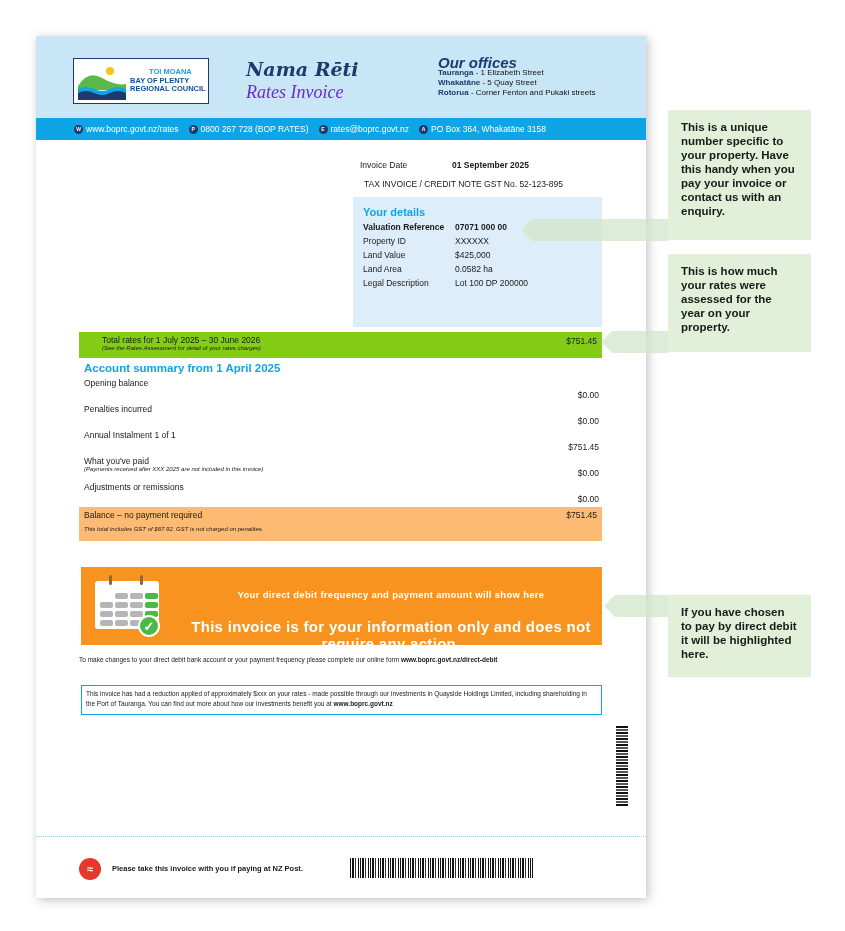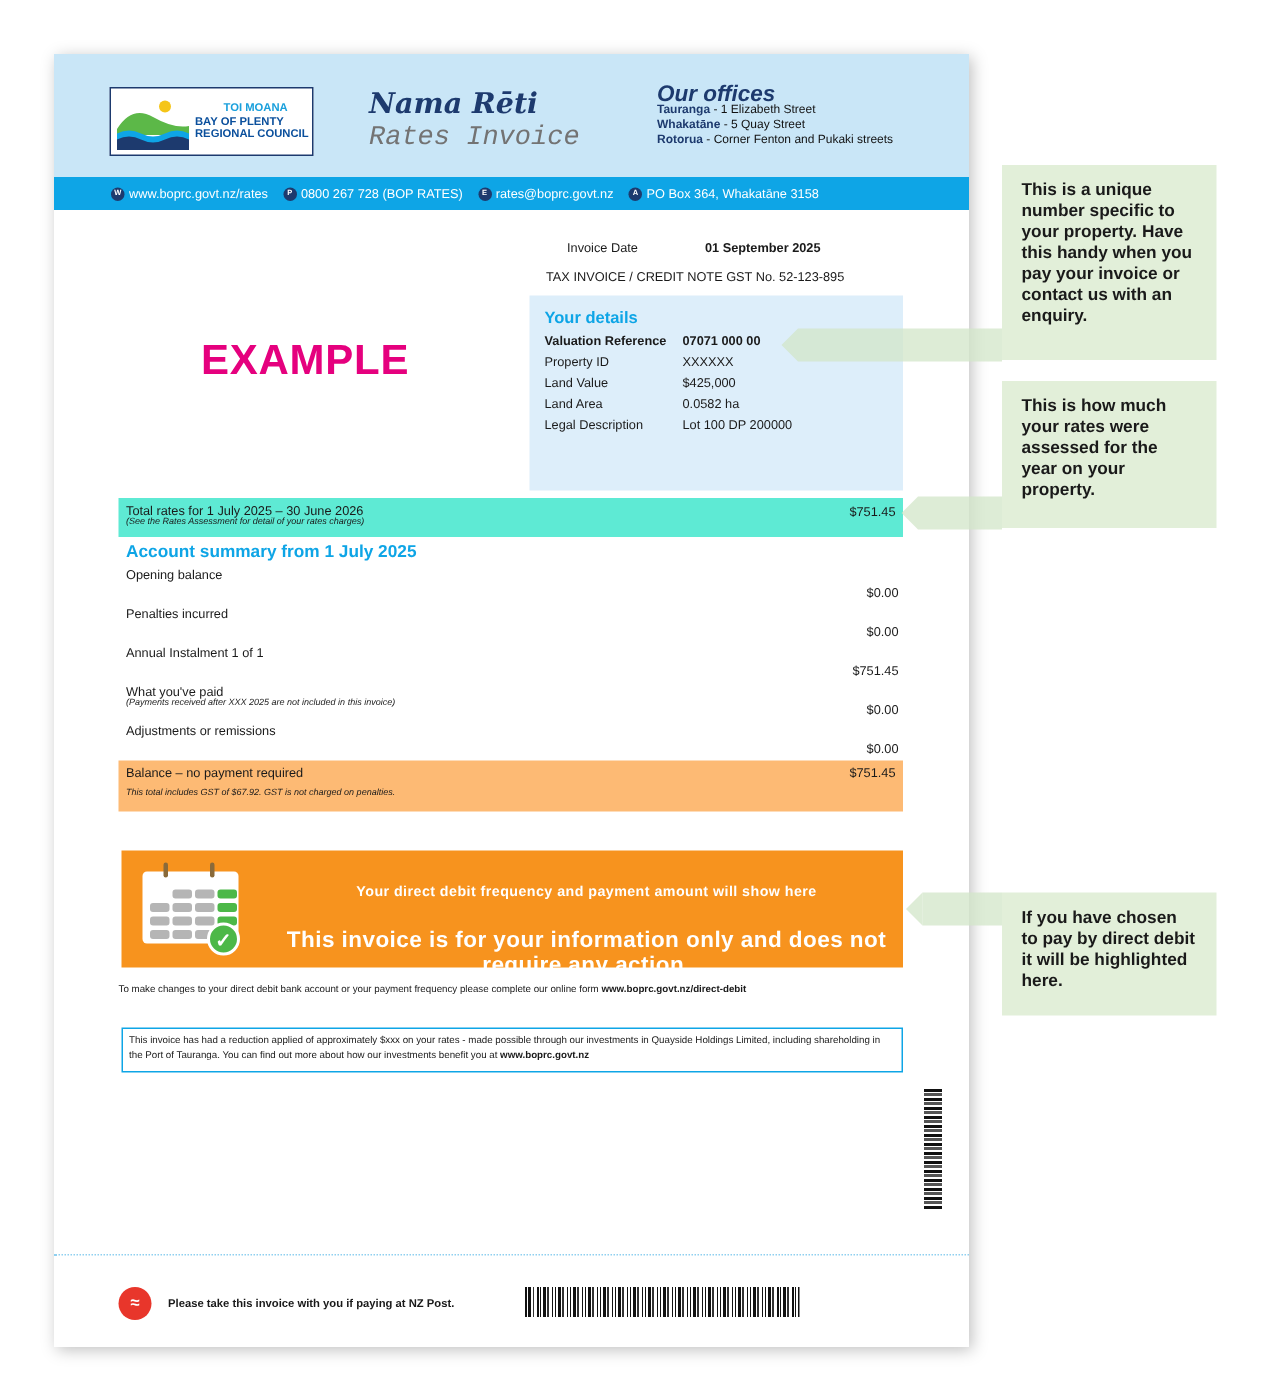--- a/index.html
+++ b/index.html
@@ -4,38 +4,38 @@
 <style>
   * { box-sizing: border-box; margin: 0; padding: 0; }
   body { width: 845px; height: 931px; background: #ffffff; font-family: "Liberation Sans", sans-serif; position: relative; overflow: hidden; color: #1a1a1a; }
   .page { position: absolute; left: 36px; top: 36px; width: 610px; height: 862px; background: #fff; box-shadow: 2px 2px 10px rgba(0,0,0,0.25); }
   .hdr { position: absolute; left: 0; top: 0; width: 610px; height: 82px; background: #c9e6f7; }
   .logo { position: absolute; left: 37px; top: 22px; width: 136px; height: 46px; background: #fff; border: 1.5px solid #1d3a6e; display: flex; align-items: center; }
   .logo-mark { width: 48px; height: 38px; margin-left: 4px; position: relative; }
   .logo-text { font-size: 7.5px; font-weight: bold; color: #0a4f9c; line-height: 8.5px; margin-left: 4px; }
   .logo-text .l1 { color: #1aa0dc; margin-left: 19px; }
   .title1 { position: absolute; left: 210px; top: 22px; font-family: "DejaVu Serif", serif; font-style: italic; font-weight: bold; font-size: 19px; color: #1d3a6e; }
-  .title2 { position: absolute; left: 210px; top: 46px; font-family: Liberation Mono, monospace; font-style: italic; font-size: 18px; color: #737373; }
+  .title2 { position: absolute; left: 210px; top: 46px; font-family: Liberation Serif, serif; font-style: italic; font-size: 18px; color: #6d28d9; }
   .offices { position: absolute; left: 402px; top: 22px; font-size: 8px; line-height: 10px; color: #111; }
   .offices .oh { font-style: italic; font-weight: bold; color: #1d3a6e; font-size: 15px; }
   .offices b { color: #1d3a6e; }
   .bar { position: absolute; left: 0; top: 82px; width: 610px; height: 22px; background: #0ea5e6; display: flex; align-items: center; padding-left: 38px; gap: 10px; font-size: 8.5px; color: #fff; }
   .bar .ci { display: flex; align-items: center; gap: 3px; }
   .bar .ic { width: 9px; height: 9px; border-radius: 50%; background: #1d3a6e; color: #fff; font-size: 5px; display: inline-flex; align-items: center; justify-content: center; font-weight: bold; }
-  .inv-date { position: absolute; left: 342px; top: 124px; font-size: 8.5px; }
+  .inv-date { position: absolute; left: 324px; top: 124px; font-size: 8.5px; }
   .inv-date span { display: inline-block; }
   .inv-date .k { width: 92px; }
   .tax { position: absolute; left: 328px; top: 143px; font-size: 8.5px; }
   .details { position: absolute; left: 317px; top: 161px; width: 249px; height: 130px; background: #ddeefa; padding: 9px 0 0 10px; }
   .details h3 { font-size: 11px; color: #0ea5e6; font-weight: 900; margin-bottom: 2px; }
   .drow { font-size: 8.5px; line-height: 14px; display: flex; }
   .drow .k { width: 92px; }
   .drow.bold .k, .drow.bold .v { font-weight: bold; }
   .example { position: absolute; left: 98px; top: 188px; font-size: 28px; font-weight: 900; color: #e5007e; letter-spacing: 0.5px; }
-  .total { position: absolute; left: 43px; top: 296px; width: 523px; height: 26px; background: #5eead4; padding: 3px 5px; font-size: 8.5px; }
+  .total { position: absolute; left: 43px; top: 296px; width: 523px; height: 26px; background: #84cc16; padding: 3px 23px; font-size: 8.5px; }
   .total .sub { font-size: 6px; font-style: italic; }
   .total .amt { position: absolute; right: 5px; top: 4px; }
   .acc-h { position: absolute; left: 48px; top: 326px; font-size: 11.5px; font-weight: 900; color: #0ea5e6; }
   .arow { position: absolute; left: 48px; width: 515px; font-size: 8.5px; }
   .arow .amt { position: absolute; right: 0; top: 0; margin-top: 12px; }
   .arow .sub { font-size: 6px; font-style: italic; }
   .balance { position: absolute; left: 43px; top: 471px; width: 523px; height: 34px; background: #fdba74; padding: 3px 5px; font-size: 8.5px; }
   .balance .amt { position: absolute; right: 5px; top: 3px; }
   .balance .sub { font-size: 6px; font-style: italic; margin-top: 6px; }
   .dd { position: absolute; left: 45px; top: 531px; width: 521px; height: 78px; background: #f7931e; }
@@ -103,21 +103,20 @@
         <span class="ic">A</span>
         <span>PO Box 364, Whakatāne 3158</span>
       </span>
   </div>
 
   <div class="inv-date">
     <span class="k">Invoice Date</span><b>01 September 2025</b>
   </div>
   <div class="tax">TAX INVOICE / CREDIT NOTE  GST No. 52-123-895</div>
 
-  <div class="example">EXAMPLE</div>
 
   <div class="details">
     <h3>Your details</h3>
     <div class="drow bold">
         <span class="k">Valuation Reference</span>
         <span class="v">07071 000 00</span>
       </div>
     <div class="drow">
         <span class="k">Property ID</span>
         <span class="v">XXXXXX</span>
@@ -135,21 +134,21 @@
         <span class="v">Lot 100 DP 200000</span>
       </div>
   </div>
 
   <div class="total">
     <div>Total rates for 1 July 2025 – 30 June 2026</div>
     <div class="sub">(See the Rates Assessment for detail of your rates charges)</div>
     <div class="amt">$751.45</div>
   </div>
 
-  <div class="acc-h">Account summary from 1 July 2025</div>
+  <div class="acc-h">Account summary from 1 April 2025</div>
 
   <div class="arow" style="top:342px"><span>Opening balance</span><span class="amt">$0.00</span></div>
   <div class="arow" style="top:368px"><span>Penalties incurred</span><span class="amt">$0.00</span></div>
   <div class="arow" style="top:394px"><span>Annual Instalment 1 of 1</span><span class="amt">$751.45</span></div>
   <div class="arow" style="top:420px">
       <div>What you've paid</div>
       <div class="sub">(Payments received after XXX 2025 are not included in this invoice)</div>
       <span class="amt">$0.00</span>
     </div>
   <div class="arow" style="top:446px"><span>Adjustments or remissions</span><span class="amt">$0.00</span></div>

